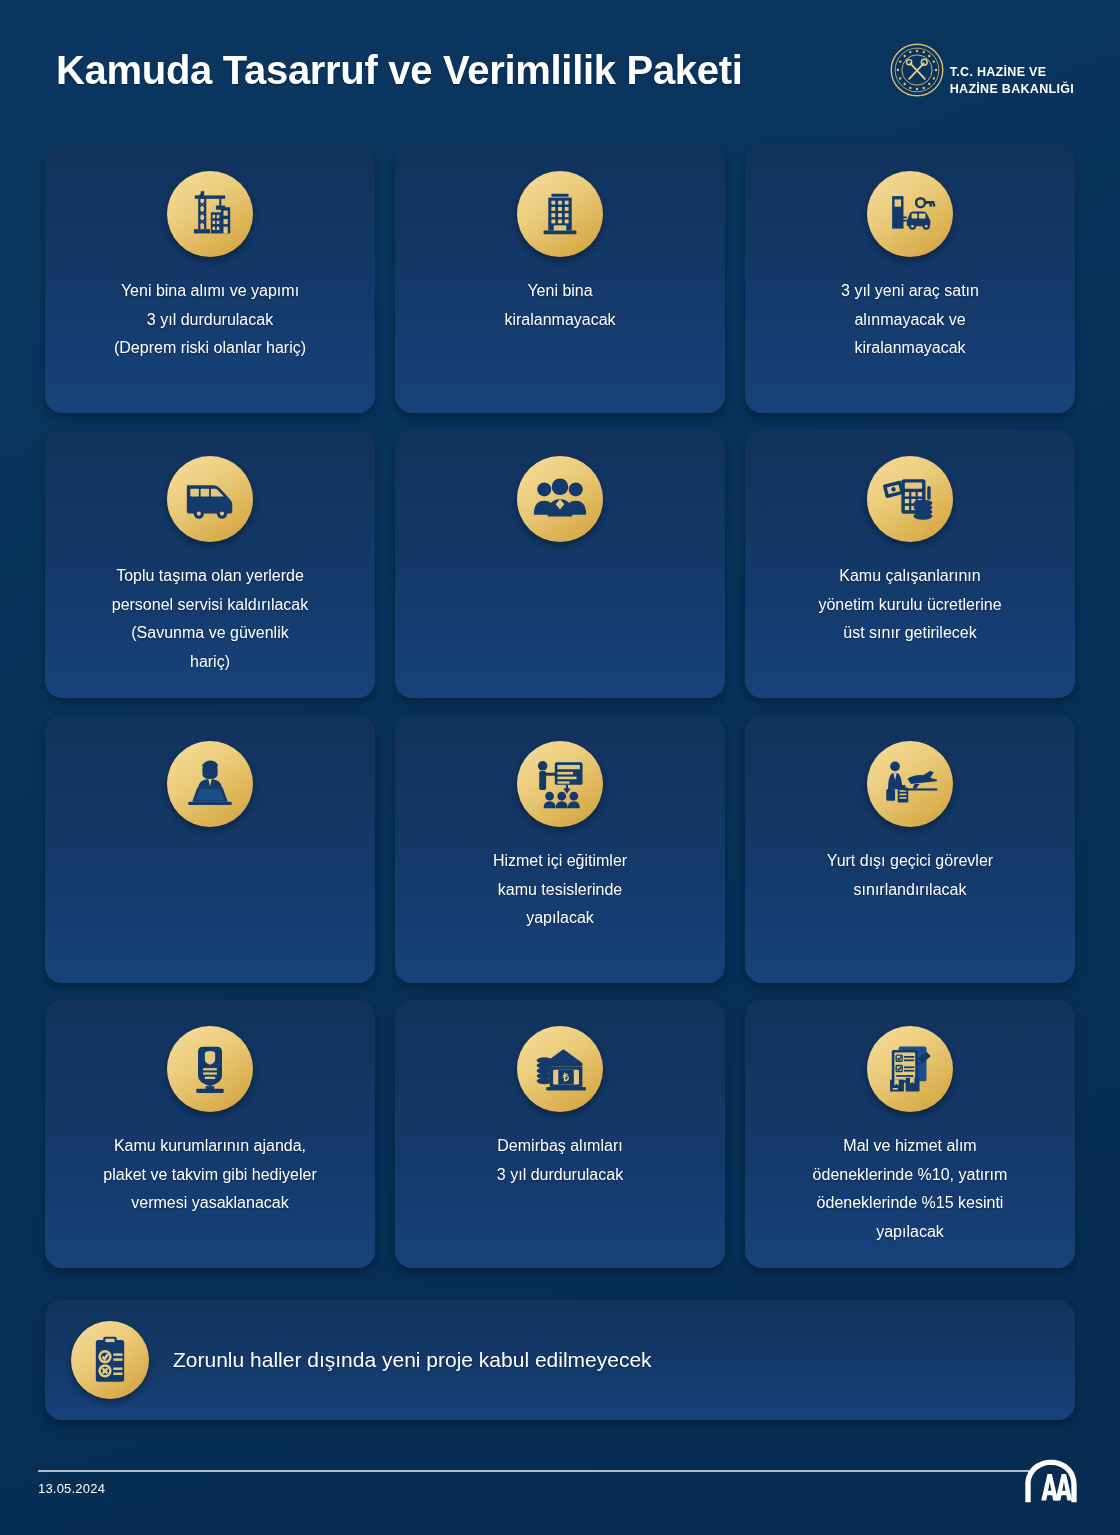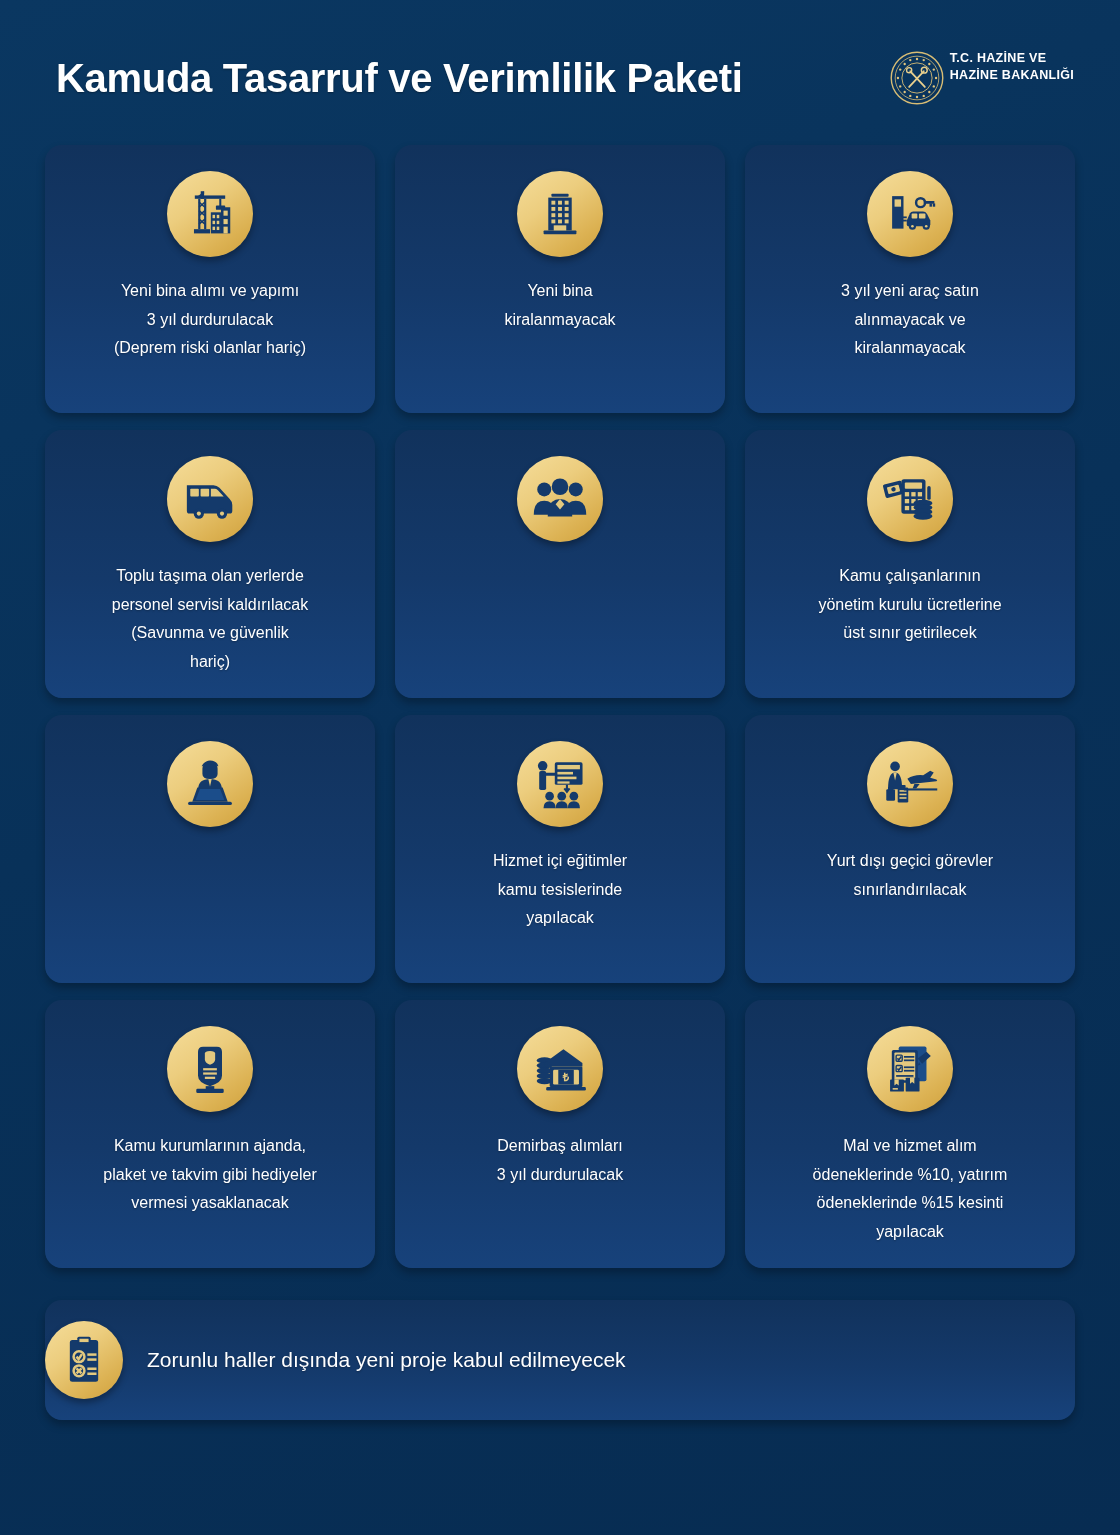--- a/index.html
+++ b/index.html
@@ -15,41 +15,41 @@
   .poster {
     position: relative;
     width: 1120px;
     height: 1535px;
     background: linear-gradient(160deg, #0a3761 0%, #083159 45%, #072c52 100%);
   }
 
   
   .header {
     position: absolute;
-    top: 8px; left: 0;
+    top: 0; left: 0;
     width: 1120px;
     height: 140px;
     display: flex;
     align-items: center;
     justify-content: space-between;
     padding: 0 46px 0 56px;
   }
 
   .poster-title {
     font-size: 40px;
     font-weight: bold;
     color: #ffffff;
     letter-spacing: -0.3px;
     text-shadow: 0 1px 2px rgba(0,0,0,0.35);
     white-space: nowrap;
   }
 
   .ministry-logo {
     display: flex;
-    align-items: flex-start;
+    align-items: flex-end;
     gap: 5px;
   }
   .ministry-emblem { width: 56px; height: 56px; flex: none; }
   .ministry-text {
     color: #ffffff;
     font-size: 12.5px;
     font-weight: bold;
     line-height: 1.35;
     letter-spacing: 0.3px;
     white-space: nowrap;
@@ -107,20 +107,21 @@
     position: absolute;
     left: 45px;
     top: 1300px;
     width: 1030px;
     height: 120px;
     border-radius: 17px;
     background: linear-gradient(180deg, #11325c 0%, #14396a 55%, #17427b 100%);
     box-shadow: 0 5px 9px rgba(0,0,0,0.28);
     display: flex;
     align-items: center;
+    padding-left: 26px;
     gap: 24px;
   }
   .fullbar .icon-badge { width: 78px; height: 78px; }
   .fullbar-text {
     color: #ffffff;
     font-size: 21px;
     line-height: 28px;
     text-shadow: 0 1px 2px rgba(0,0,0,0.3);
   }
 
@@ -508,14 +509,23 @@
         </g>
         <g fill="#e3c97f">
           <rect x="31" y="39" width="11" height="3"></rect>
           <rect x="31" y="45" width="11" height="3"></rect>
         </g>
       </svg>
     </div>
     <div class="fullbar-text">Zorunlu haller dışında yeni proje kabul edilmeyecek</div>
   </div>
 
+  <div class="footer">
+    <div class="footer-rule"></div>
+    <div class="footer-date">13.05.2024</div>
+    <svg class="aa-logo" viewBox="0 0 70 52">
+      <path d="M35 2 C18 2 6 14 6 30 L6 50 L12 50 L12 30 C12 17 22 8 35 8 C48 8 58 17 58 30 L58 50 L64 50 L64 30 C64 14 52 2 35 2z" fill="#ffffff"></path>
+      <path d="M24 48 L31 18 L36 18 L43 48 L37.5 48 L36.3 42 L30.8 42 L29.6 48z M31.7 37 L35.4 37 L33.6 27z" fill="#ffffff"></path>
+      <path d="M40 48 L47 18 L52 18 L59 48 L53.5 48 L52.3 42 L46.8 42 L45.6 48z M47.7 37 L51.4 37 L49.6 27z" fill="#ffffff"></path>
+    </svg>
+  </div>
 
 </div>
 
 </body></html>

